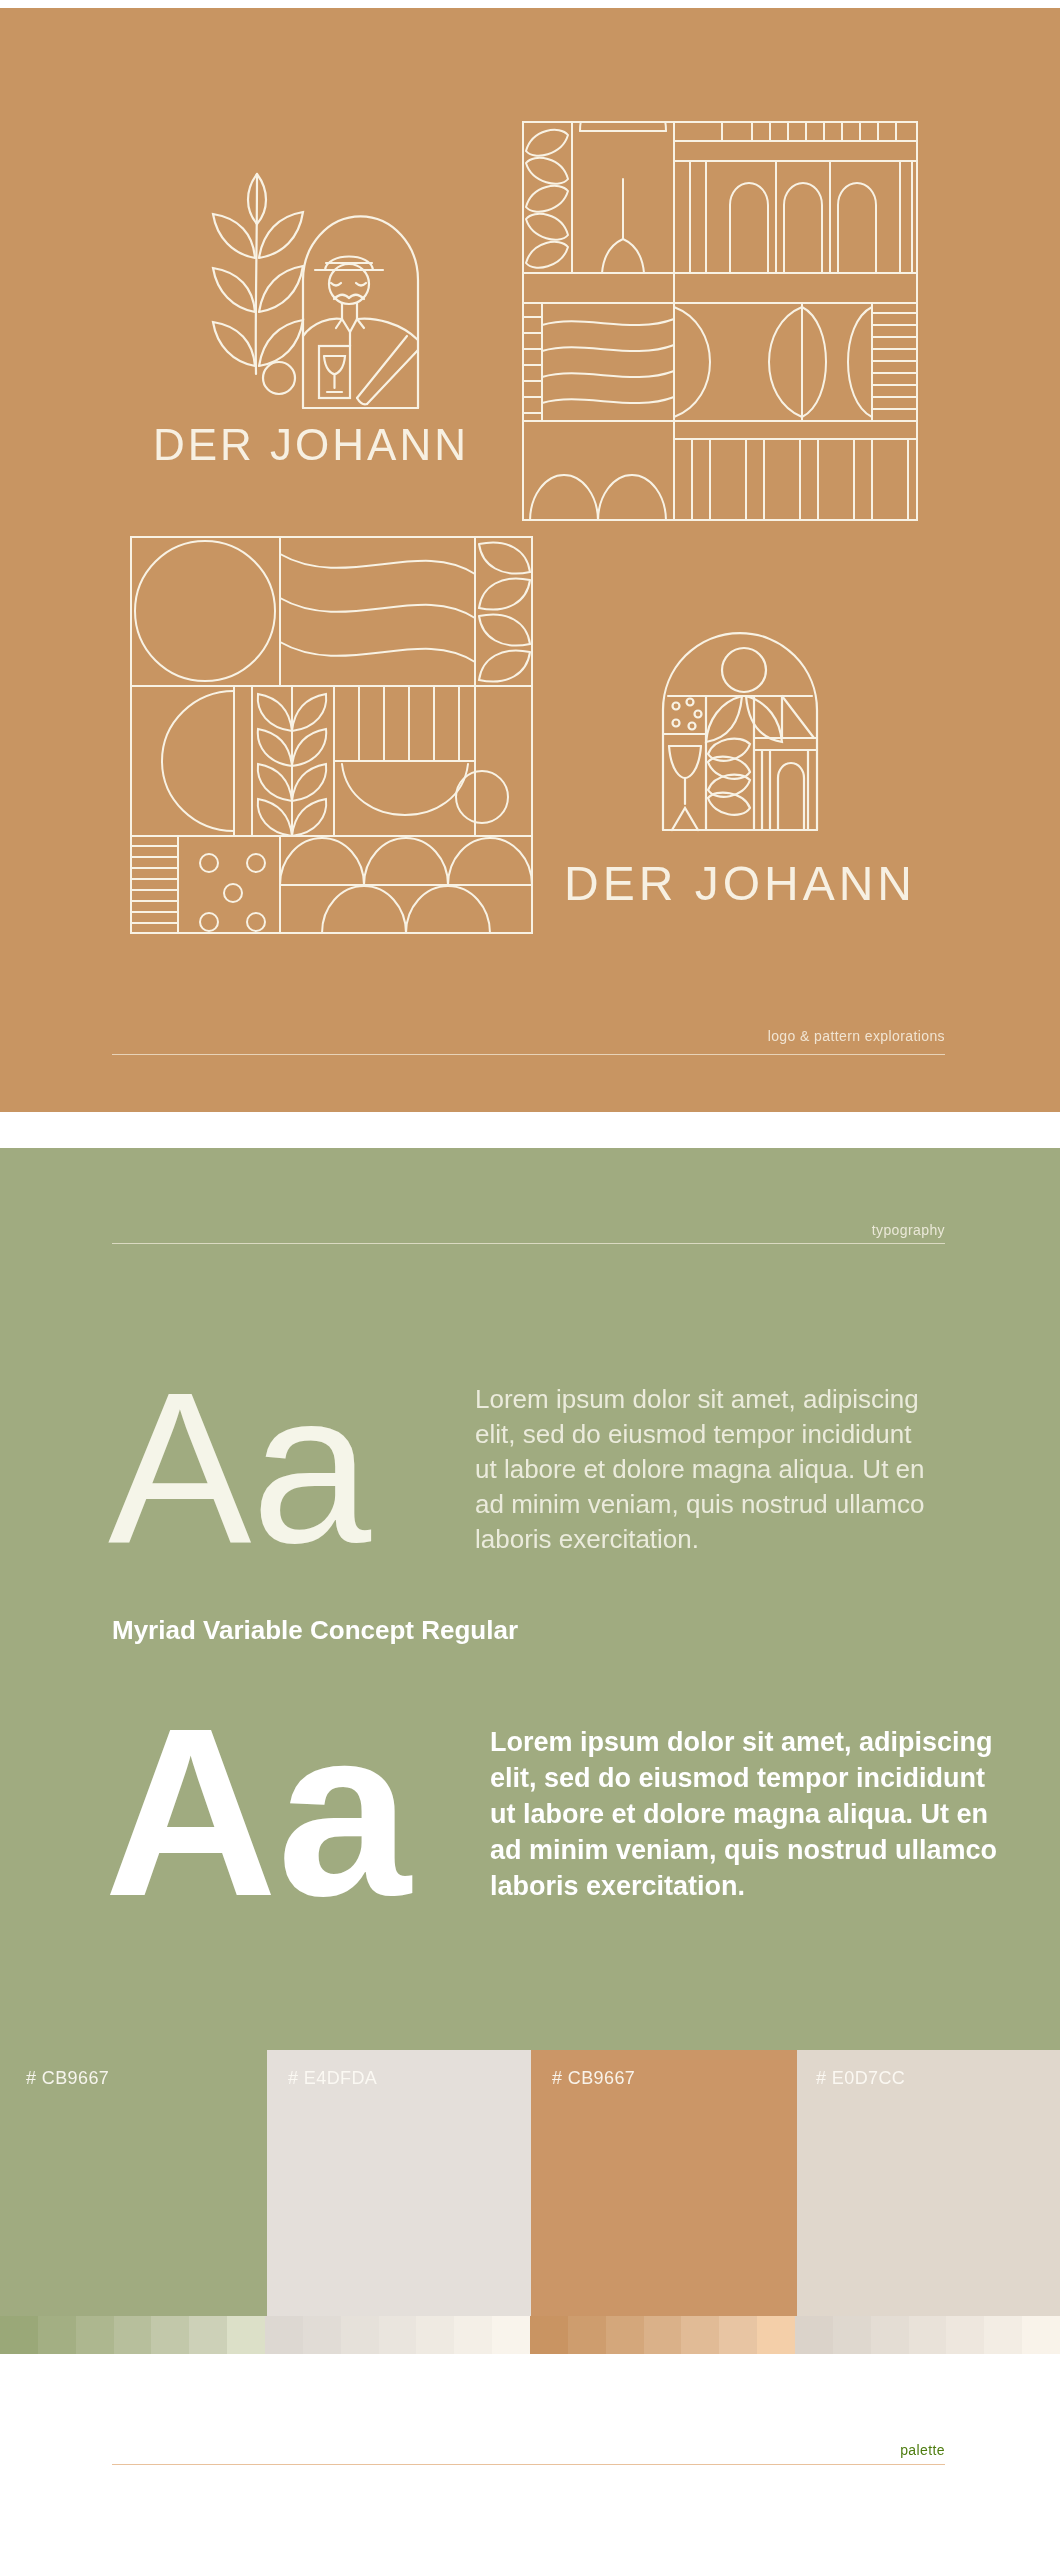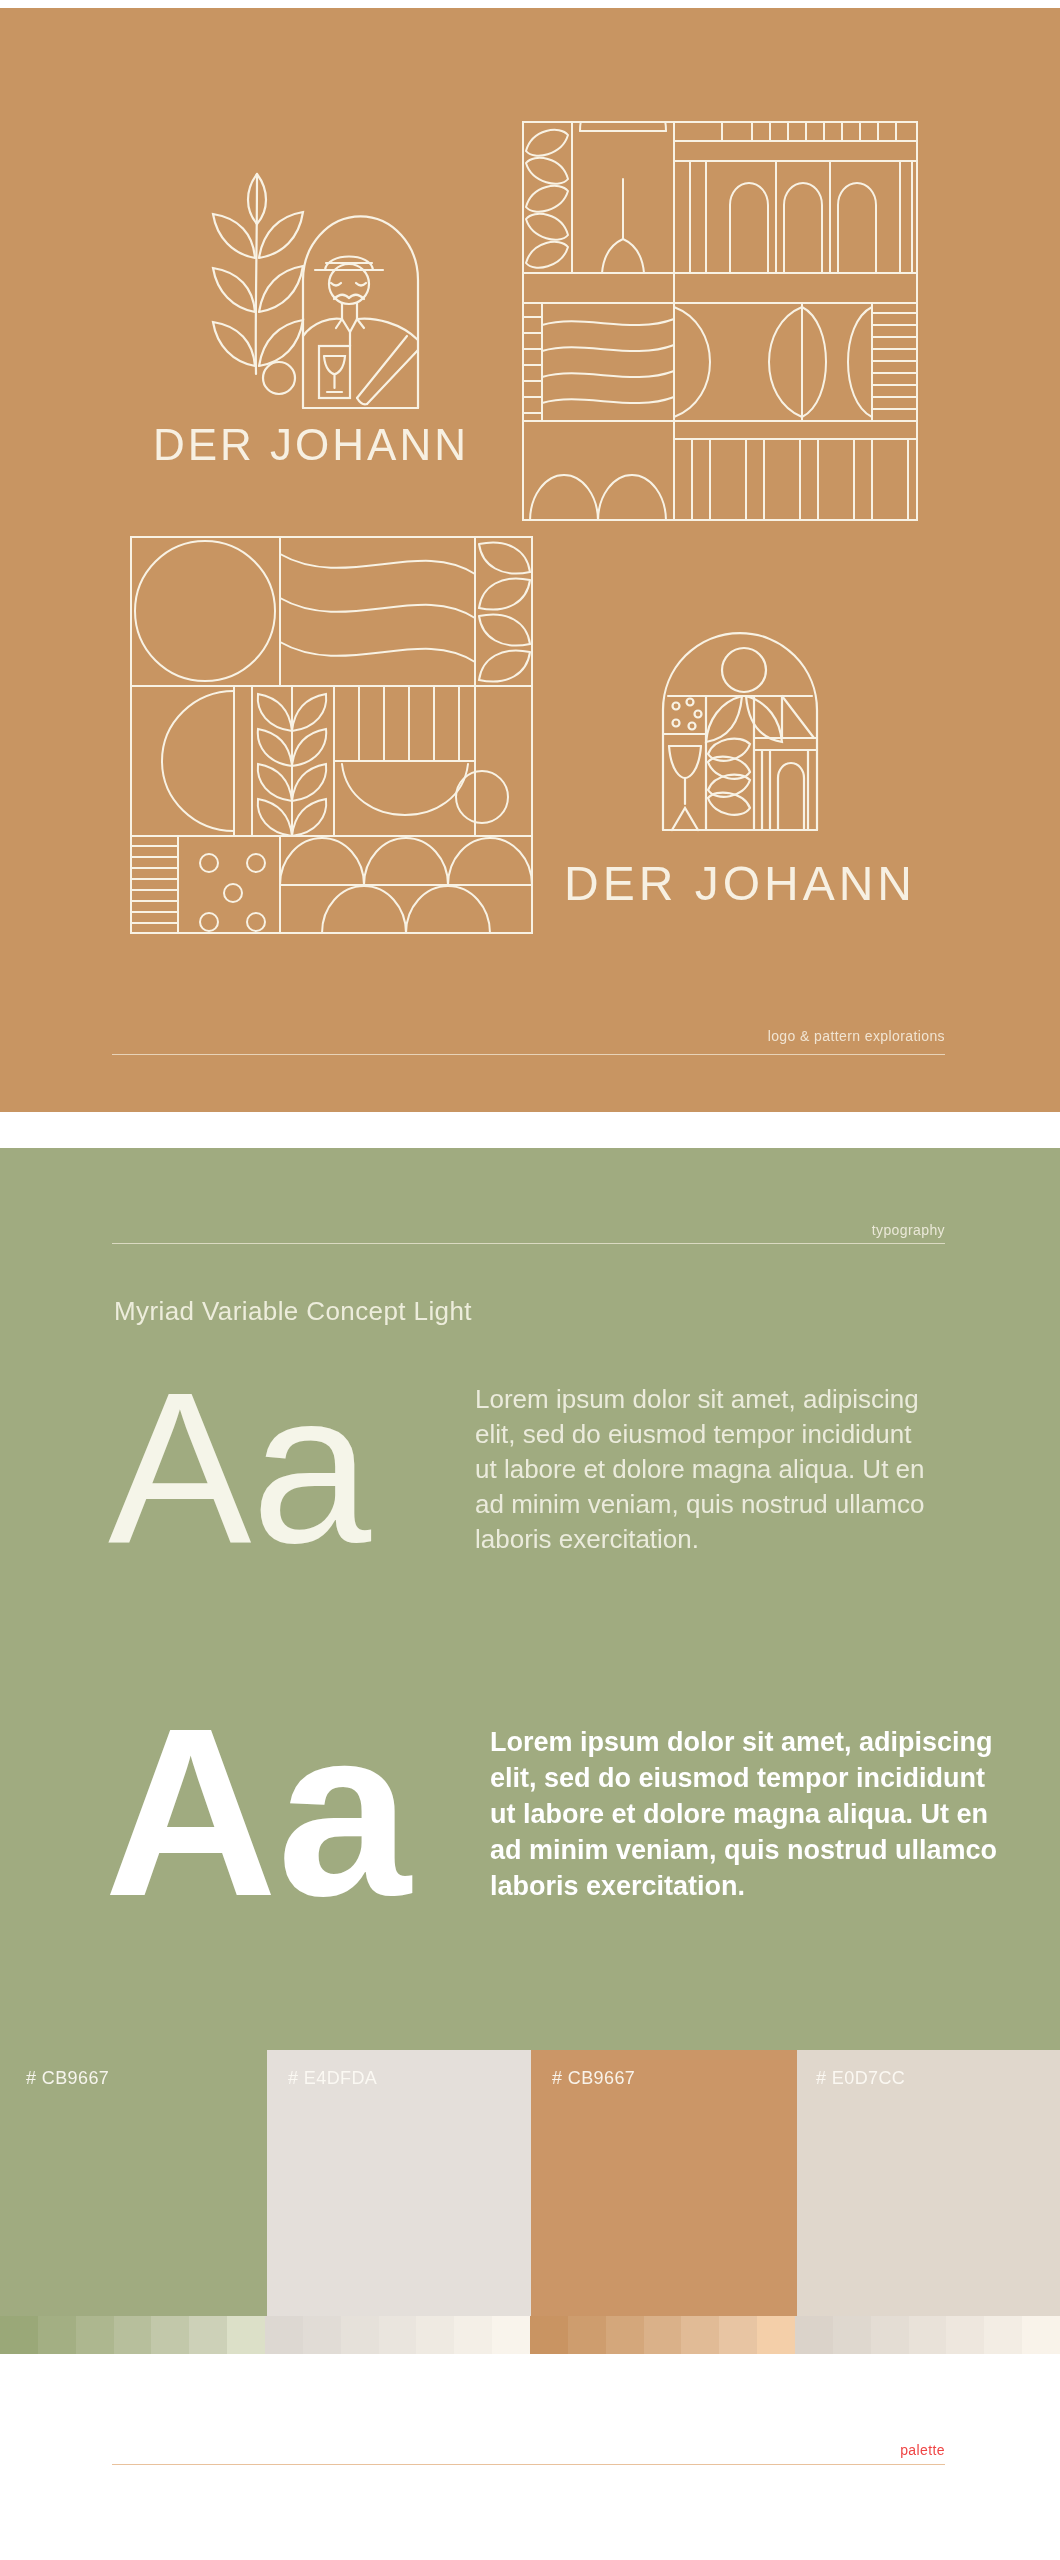--- a/index.html
+++ b/index.html
@@ -14,21 +14,21 @@
   
   svg.art{display:block;}
   svg.art *{fill:none;stroke:#F8F2E4;stroke-width:2.2;stroke-linecap:round;}
   svg.pat *{stroke-width:2;}
 
   .wordmark{color:#F7F0E2;font-weight:300;text-align:center;white-space:nowrap;}
   .wm1{font-size:44px;letter-spacing:3px;}
   .wm2{font-size:48px;letter-spacing:4px;}
 
   .caption{font-size:14px;letter-spacing:.4px;color:rgba(250,245,234,.82);}
-  .caption.peach{color:#ef4444;}
+  .caption.peach{color:#4d7c0f;}
   .rule{height:1px;background:rgba(247,240,226,.68);}
   .rule.peach{background:#E9C29D;}
 
   .spec-name{color:#F4F3E4;}
   .spec-name.light{font-size:26px;font-weight:300;letter-spacing:.4px;opacity:.92;}
   .spec-name.reg{font-size:26px;font-weight:600;color:#FFFFFF;}
   .aa{line-height:1em;white-space:nowrap;text-align:center;}
   .aa.light{font-size:215px;font-weight:300;color:#FAF9EF;opacity:.95;}
   .aa.reg{font-size:240px;font-weight:600;color:#FFFFFF;}
   .para{white-space:pre-line;}
@@ -261,28 +261,28 @@
 
     <div class="caption abs" style="right:115px;top:1020px;">logo &amp; pattern explorations</div>
     <div class="rule abs" style="left:112px;top:1046px;width:833px;"></div>
   </section>
 
   <section class="sec-typo" style="background: rgb(160, 171, 128);">
 
     <div class="caption abs" style="right:115px;top:74px;">typography</div>
     <div class="rule abs" style="left:112px;top:95px;width:833px;"></div>
 
-    <div class="spec-name light abs" style="left:114px;top:148px;">Myriad Variable Concept Light</div>
     <div class="aa light abs" style="left:108px;top:212px;">Aa</div>
     <div class="para light abs" style="left:475px;top:234px;width:500px;">Lorem ipsum dolor sit amet, adipiscing
 elit, sed do eiusmod tempor incididunt
 ut labore et dolore magna aliqua. Ut en
 ad minim veniam, quis nostrud ullamco
 laboris exercitation.</div>
 
+    <div class="spec-name reg abs" style="left:112px;top:467px;">Myriad Variable Concept Regular</div>
     <div class="aa reg abs" style="left:104px;top:544px;">Aa</div>
     <div class="para reg abs" style="left:490px;top:576px;width:520px;">Lorem ipsum dolor sit amet, adipiscing
 elit, sed do eiusmod tempor incididunt
 ut labore et dolore magna aliqua. Ut en
 ad minim veniam, quis nostrud ullamco
 laboris exercitation.</div>
   </section>
 
   <div class="swatch-col" style="left: 0px; width: 267px; background: transparent;"></div>
   <div class="swatch-col" style="left: 267px; width: 264px; background: rgb(228, 223, 218);"></div>

